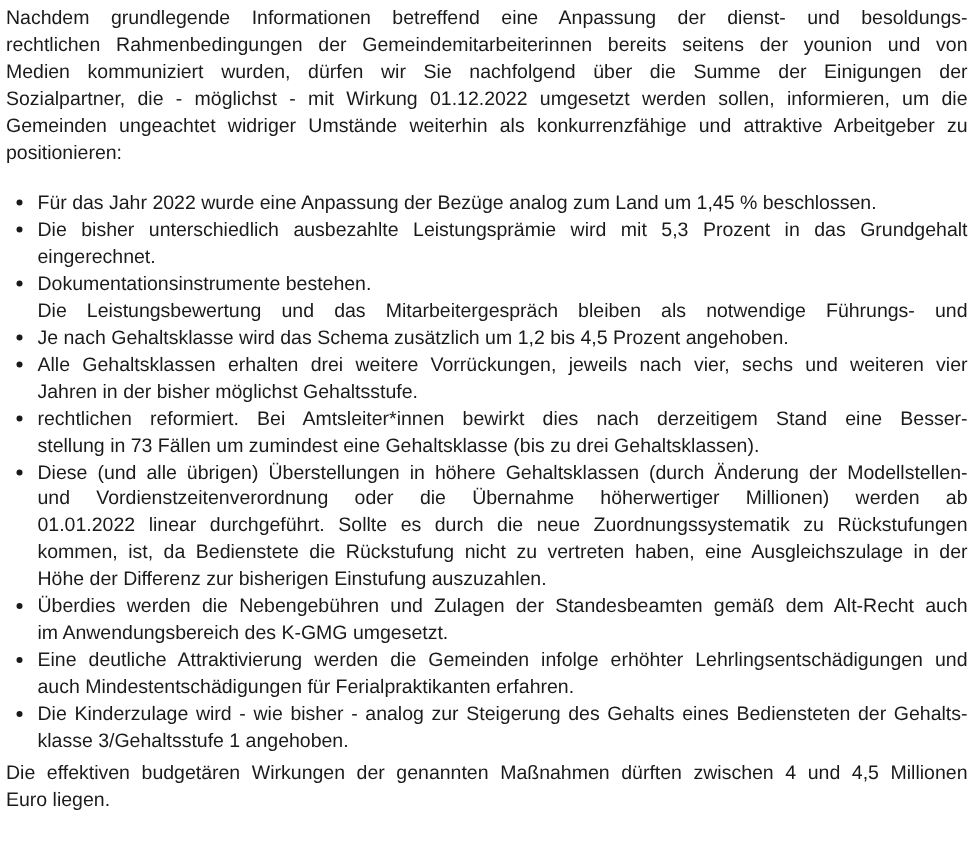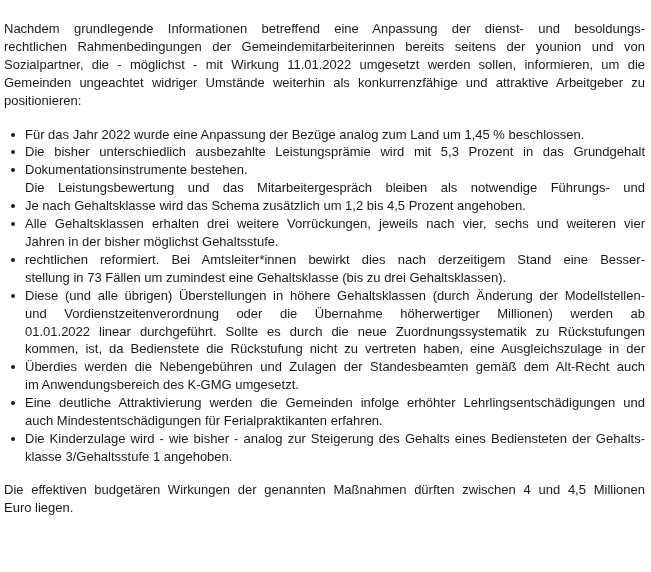--- a/index.html
+++ b/index.html
@@ -13,34 +13,34 @@
   body {
     font-family: "Liberation Sans", "DejaVu Sans", sans-serif;
     font-size: 13px;
     color: #1a1a1a;
     -webkit-font-smoothing: antialiased;
   }
   .page {
     box-sizing: border-box;
     width: 651px;
     height: 572px;
-    padding: 20px 6px 0 4px;
+    padding: 3px 6px 0 4px;
   }
   .line {
     line-height: 17.9px;
     text-align: justify;
     text-align-last: justify;
     white-space: normal;
   }
   .line.last {
     text-align-last: left;
   }
   .bullets {
     list-style: none;
-    margin: 16px 0 15px 0;
+    margin: 16px 0 4px 0;
     padding: 0;
   }
   .bullet-item {
     position: relative;
     padding-left: 21px;
   }
   .bullet-marker {
     position: absolute;
     left: 7px;
     top: 7px;
@@ -52,32 +52,34 @@
   .closing {
   }
 </style>
 </head>
 <body style="color: rgb(26, 26, 26); background: rgb(255, 255, 255);">
 
 <div class="page">
   <div class="para intro" id="intro">
       <div class="line">Nachdem grundlegende Informationen betreffend eine Anpassung der dienst- und besoldungs-</div>
       <div class="line">rechtlichen Rahmenbedingungen der Gemeindemitarbeiterinnen bereits seitens der younion und von</div>
-      <div class="line">Sozialpartner, die - möglichst - mit Wirkung 11.01.2022 umgesetzt werden sollen, informieren, um die</div>
+      <div class="line">Medien kommuniziert wurden, dürfen wir Sie nachfolgend über die Summe der Einigungen der</div>
+      <div class="line">Sozialpartner, die - möglichst - mit Wirkung 01.12.2022 umgesetzt werden sollen, informieren, um die</div>
       <div class="line">Gemeinden ungeachtet widriger Umstände weiterhin als konkurrenzfähige und attraktive Arbeitgeber zu</div>
       <div class="line last">positionieren:</div>
     </div>
   <ul class="bullets" id="bullets">
       <li class="bullet-item">
         <span class="bullet-marker"></span>
         <div class="line last">Für das Jahr 2022 wurde eine Anpassung der Bezüge analog zum Land um 1,45 % beschlossen.</div>
       </li>
       <li class="bullet-item">
         <span class="bullet-marker"></span>
         <div class="line">Die bisher unterschiedlich ausbezahlte Leistungsprämie wird mit 5,3 Prozent in das Grundgehalt</div>
+        <div class="line last">eingerechnet.</div>
       </li>
       <li class="bullet-item">
         <span class="bullet-marker"></span>
         <div class="line last">Dokumentationsinstrumente bestehen.</div>
         <div class="line">Die Leistungsbewertung und das Mitarbeitergespräch bleiben als notwendige Führungs- und</div>
       </li>
       <li class="bullet-item">
         <span class="bullet-marker"></span>
         <div class="line last">Je nach Gehaltsklasse wird das Schema zusätzlich um 1,2 bis 4,5 Prozent angehoben.</div>
       </li>
@@ -90,20 +92,21 @@
         <span class="bullet-marker"></span>
         <div class="line">rechtlichen reformiert. Bei Amtsleiter*innen bewirkt dies nach derzeitigem Stand eine Besser-</div>
         <div class="line last">stellung in 73 Fällen um zumindest eine Gehaltsklasse (bis zu drei Gehaltsklassen).</div>
       </li>
       <li class="bullet-item">
         <span class="bullet-marker"></span>
         <div class="line">Diese (und alle übrigen) Überstellungen in höhere Gehaltsklassen (durch Änderung der Modellstellen-</div>
         <div class="line">und Vordienstzeitenverordnung oder die Übernahme höherwertiger Millionen) werden ab</div>
         <div class="line">01.01.2022 linear durchgeführt. Sollte es durch die neue Zuordnungssystematik zu Rückstufungen</div>
         <div class="line">kommen, ist, da Bedienstete die Rückstufung nicht zu vertreten haben, eine Ausgleichszulage in der</div>
+        <div class="line last">Höhe der Differenz zur bisherigen Einstufung auszuzahlen.</div>
       </li>
       <li class="bullet-item">
         <span class="bullet-marker"></span>
         <div class="line">Überdies werden die Nebengebühren und Zulagen der Standesbeamten gemäß dem Alt-Recht auch</div>
         <div class="line last">im Anwendungsbereich des K-GMG umgesetzt.</div>
       </li>
       <li class="bullet-item">
         <span class="bullet-marker"></span>
         <div class="line">Eine deutliche Attraktivierung werden die Gemeinden infolge erhöhter Lehrlingsentschädigungen und</div>
         <div class="line last">auch Mindestentschädigungen für Ferialpraktikanten erfahren.</div>

